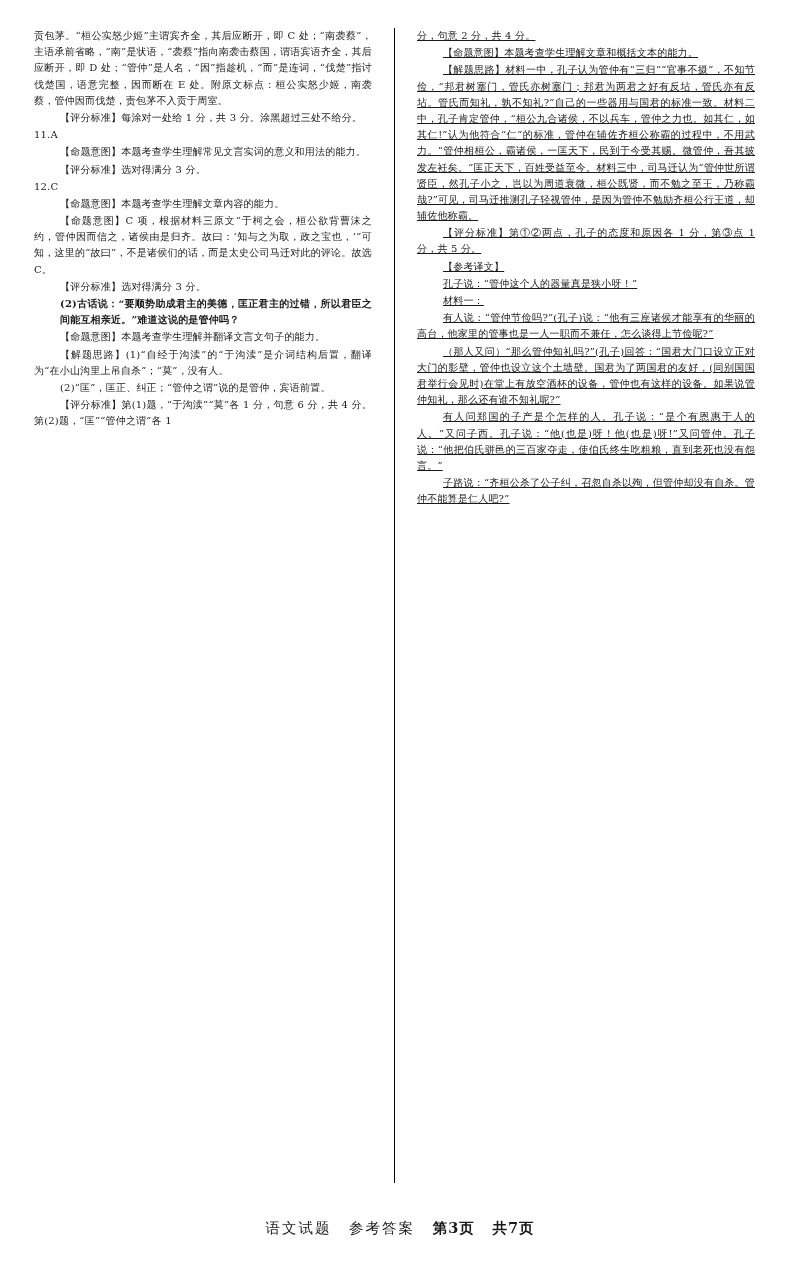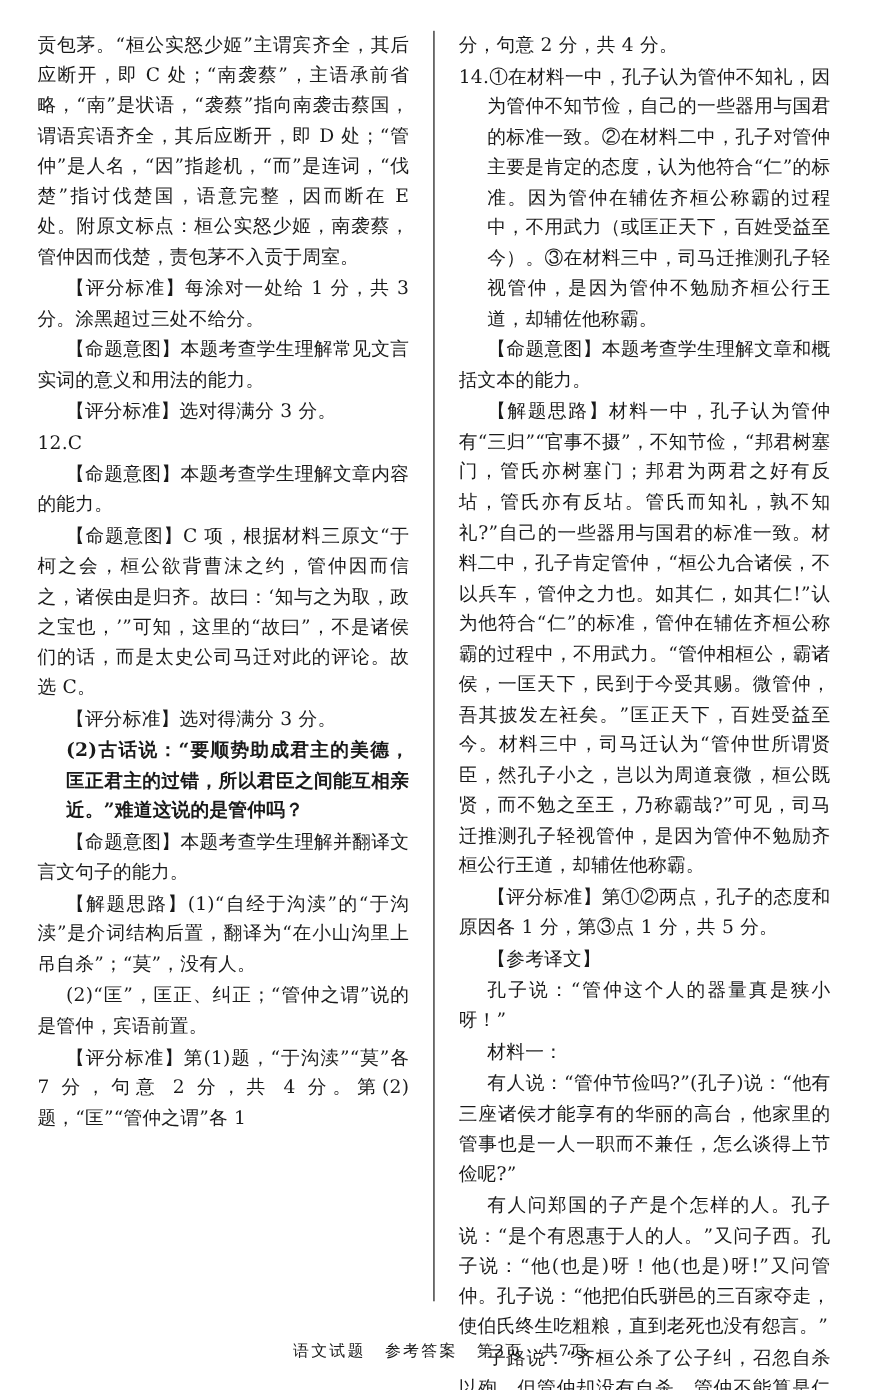--- a/index.html
+++ b/index.html
@@ -33,24 +33,24 @@
     width: 352px;
     box-sizing: border-box;
   }
   .col-left { padding-right: 14px; }
   .divider {
     width: 1px;
     background: #000;
     margin: 0 8px;
     align-self: stretch;
   }
-  .col-right { padding-left: 14px; }
+  .col-right { padding-left: 14px; text-decoration: underline; }
 
   .blk {
-    font-size: 17px;
+    font-size: 10px;
     line-height: 1.62;
     text-align: justify;
     text-justify: inter-ideograph;
     margin: 0 0 1px 0;
     letter-spacing: 0.2px;
   }
   .ind1 { text-indent: 0; }
   .ind2 { text-indent: 26px; }
   .hang {
     padding-left: 26px;
@@ -67,56 +67,57 @@
     left: 0;
     bottom: 26px;
     width: 800px;
     text-align: center;
     font-size: 14.5px;
     letter-spacing: 1px;
     font-family: "DejaVu Serif", "Liberation Serif", serif;
   }
   .footer span { margin: 4px 6px; }
   .footer .ftitle { letter-spacing: 2px; }
-  .footer .fbold { font-weight: normal; text-align: right; }
+  .footer .fbold { font-weight: bold; text-align: right; }
 </style>
 </head>
 <body>
 
 <div class="page">
   <div class="columns">
 
     <div class="col col-left">
       <p class="blk ind1">贡包茅。“桓公实怒少姬”主谓宾齐全，其后应断开，即 C 处；“南袭蔡”，主语承前省略，“南”是状语，“袭蔡”指向南袭击蔡国，谓语宾语齐全，其后应断开，即 D 处；“管仲”是人名，“因”指趁机，“而”是连词，“伐楚”指讨伐楚国，语意完整，因而断在 E 处。附原文标点：桓公实怒少姬，南袭蔡，管仲因而伐楚，责包茅不入贡于周室。</p>
       <p class="blk ind2">【评分标准】每涂对一处给 1 分，共 3 分。涂黑超过三处不给分。</p>
+      <p class="blk ind1">11.A</p>
       <p class="blk ind2">【命题意图】本题考查学生理解常见文言实词的意义和用法的能力。</p>
       <p class="blk ind2">【评分标准】选对得满分 3 分。</p>
       <p class="blk ind1">12.C</p>
       <p class="blk ind2">【命题意图】本题考查学生理解文章内容的能力。</p>
       <p class="blk ind2">【命题意图】C 项，根据材料三原文“于柯之会，桓公欲背曹沫之约，管仲因而信之，诸侯由是归齐。故曰：‘知与之为取，政之宝也，’”可知，这里的“故曰”，不是诸侯们的话，而是太史公司马迁对此的评论。故选 C。</p>
       <p class="blk ind2">【评分标准】选对得满分 3 分。</p>
       <p class="blk hang2">(2)古话说：“要顺势助成君主的美德，匡正君主的过错，所以君臣之间能互相亲近。”难道这说的是管仲吗？</p>
       <p class="blk ind2">【命题意图】本题考查学生理解并翻译文言文句子的能力。</p>
       <p class="blk ind2">【解题思路】(1)“自经于沟渎”的“于沟渎”是介词结构后置，翻译为“在小山沟里上吊自杀”；“莫”，没有人。</p>
       <p class="blk ind2">(2)“匡”，匡正、纠正；“管仲之谓”说的是管仲，宾语前置。</p>
-      <p class="blk ind2">【评分标准】第(1)题，“于沟渎”“莫”各 7 分，句意 2 分，共 4 分。第(2)题，“匡”“管仲之谓”各 1</p>
+      <p class="blk ind2">【评分标准】第(1)题，“于沟渎”“莫”各 1 分，句意 6 分，共 4 分。第(2)题，“匡”“管仲之谓”各 1</p>
     </div>
 
     <div class="divider"></div>
 
     <div class="col col-right">
       <p class="blk ind1">分，句意 2 分，共 4 分。</p>
-      <p class="blk hang">14.①在材料一中，孔子认为管仲不知礼，因为管仲不知节俭，自己的一些器用与国君的标准一致。②在材料二中，孔子对管仲主要是肯定的态度，认为他符合“仁”的标准。因为管仲在辅佐齐桓公称霸的过程中，不用武力（或匡正天下，百姓受益至今）。③在材料三中，司马迁推测孔子轻视管仲，是因为管仲不勉励齐桓公行王道，却辅佐他称霸。</p>
       <p class="blk ind2">【命题意图】本题考查学生理解文章和概括文本的能力。</p>
       <p class="blk ind2">【解题思路】材料一中，孔子认为管仲有“三归”“官事不摄”，不知节俭，“邦君树塞门，管氏亦树塞门；邦君为两君之好有反坫，管氏亦有反坫。管氏而知礼，孰不知礼?”自己的一些器用与国君的标准一致。材料二中，孔子肯定管仲，“桓公九合诸侯，不以兵车，管仲之力也。如其仁，如其仁!”认为他符合“仁”的标准，管仲在辅佐齐桓公称霸的过程中，不用武力。“管仲相桓公，霸诸侯，一匡天下，民到于今受其赐。微管仲，吾其披发左衽矣。”匡正天下，百姓受益至今。材料三中，司马迁认为“管仲世所谓贤臣，然孔子小之，岂以为周道衰微，桓公既贤，而不勉之至王，乃称霸哉?”可见，司马迁推测孔子轻视管仲，是因为管仲不勉励齐桓公行王道，却辅佐他称霸。</p>
       <p class="blk ind2">【评分标准】第①②两点，孔子的态度和原因各 1 分，第③点 1 分，共 5 分。</p>
       <p class="blk ind2">【参考译文】</p>
       <p class="blk ind2">孔子说：“管仲这个人的器量真是狭小呀！”</p>
       <p class="blk ind2">材料一：</p>
       <p class="blk ind2">有人说：“管仲节俭吗?”(孔子)说：“他有三座诸侯才能享有的华丽的高台，他家里的管事也是一人一职而不兼任，怎么谈得上节俭呢?”</p>
+      <p class="blk ind2">（那人又问）“那么管仲知礼吗?”(孔子)回答：“国君大门口设立正对大门的影壁，管仲也设立这个土墙壁。国君为了两国君的友好，(同别国国君举行会见时)在堂上有放空酒杯的设备，管仲也有这样的设备。如果说管仲知礼，那么还有谁不知礼呢?”</p>
       <p class="blk ind2">有人问郑国的子产是个怎样的人。孔子说：“是个有恩惠于人的人。”又问子西。孔子说：“他(也是)呀！他(也是)呀!”又问管仲。孔子说：“他把伯氏骈邑的三百家夺走，使伯氏终生吃粗粮，直到老死也没有怨言。”</p>
       <p class="blk ind2">子路说：“齐桓公杀了公子纠，召忽自杀以殉，但管仲却没有自杀。管仲不能算是仁人吧?”</p>
     </div>
 
   </div>
 
   <div class="footer">
     <span class="ftitle">语文试题</span>
     <span class="ftitle">参考答案</span>
     <span class="fbold">第3页</span>

